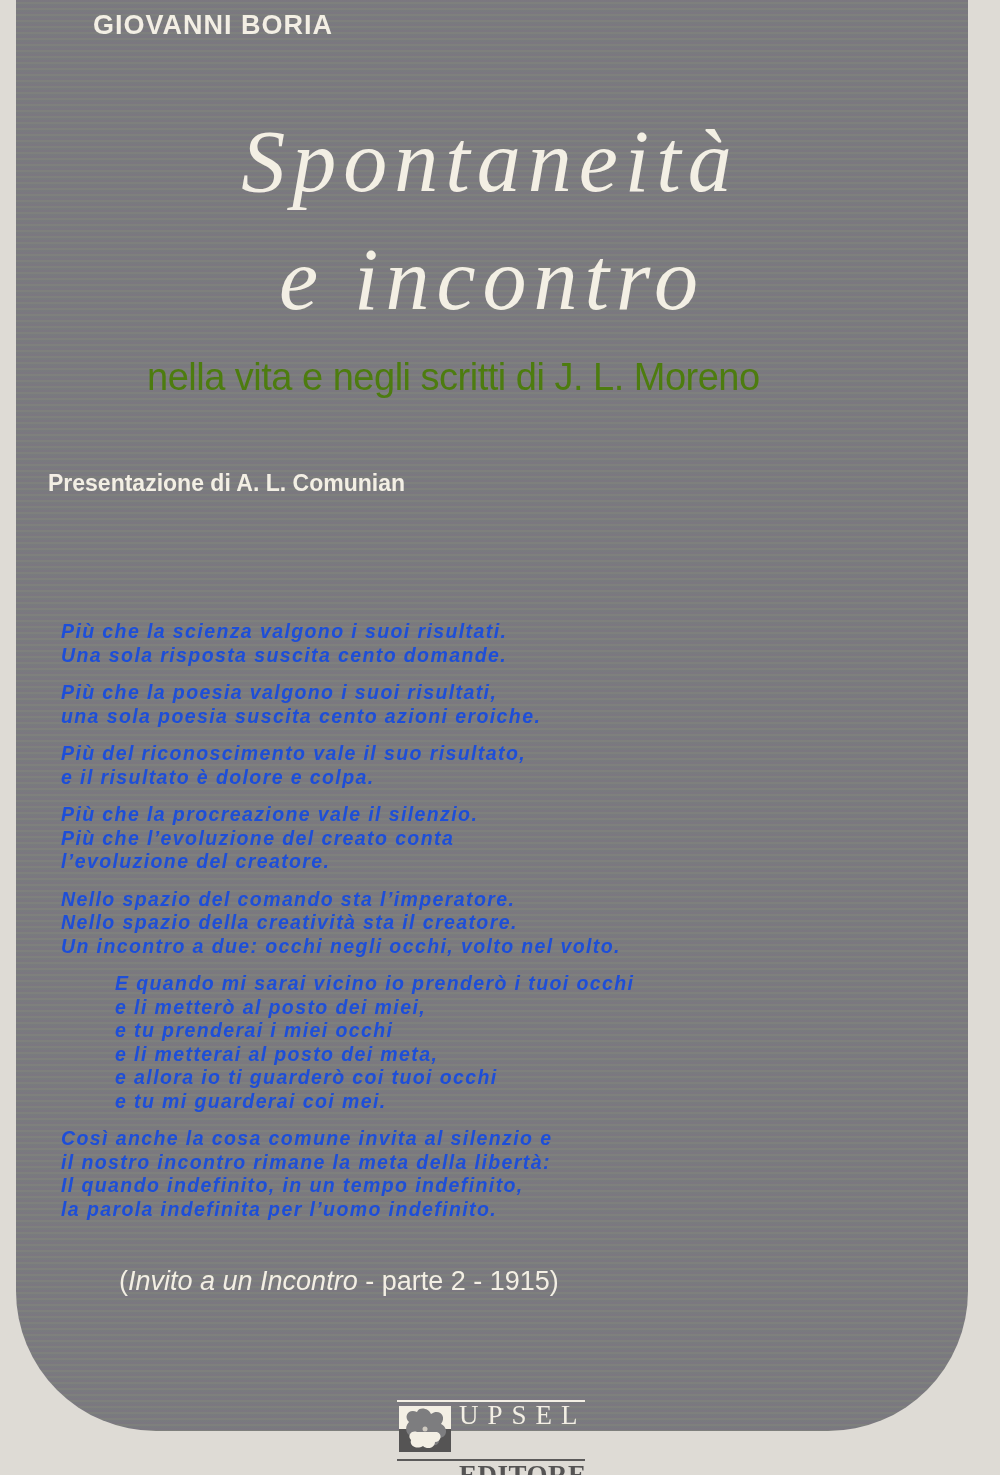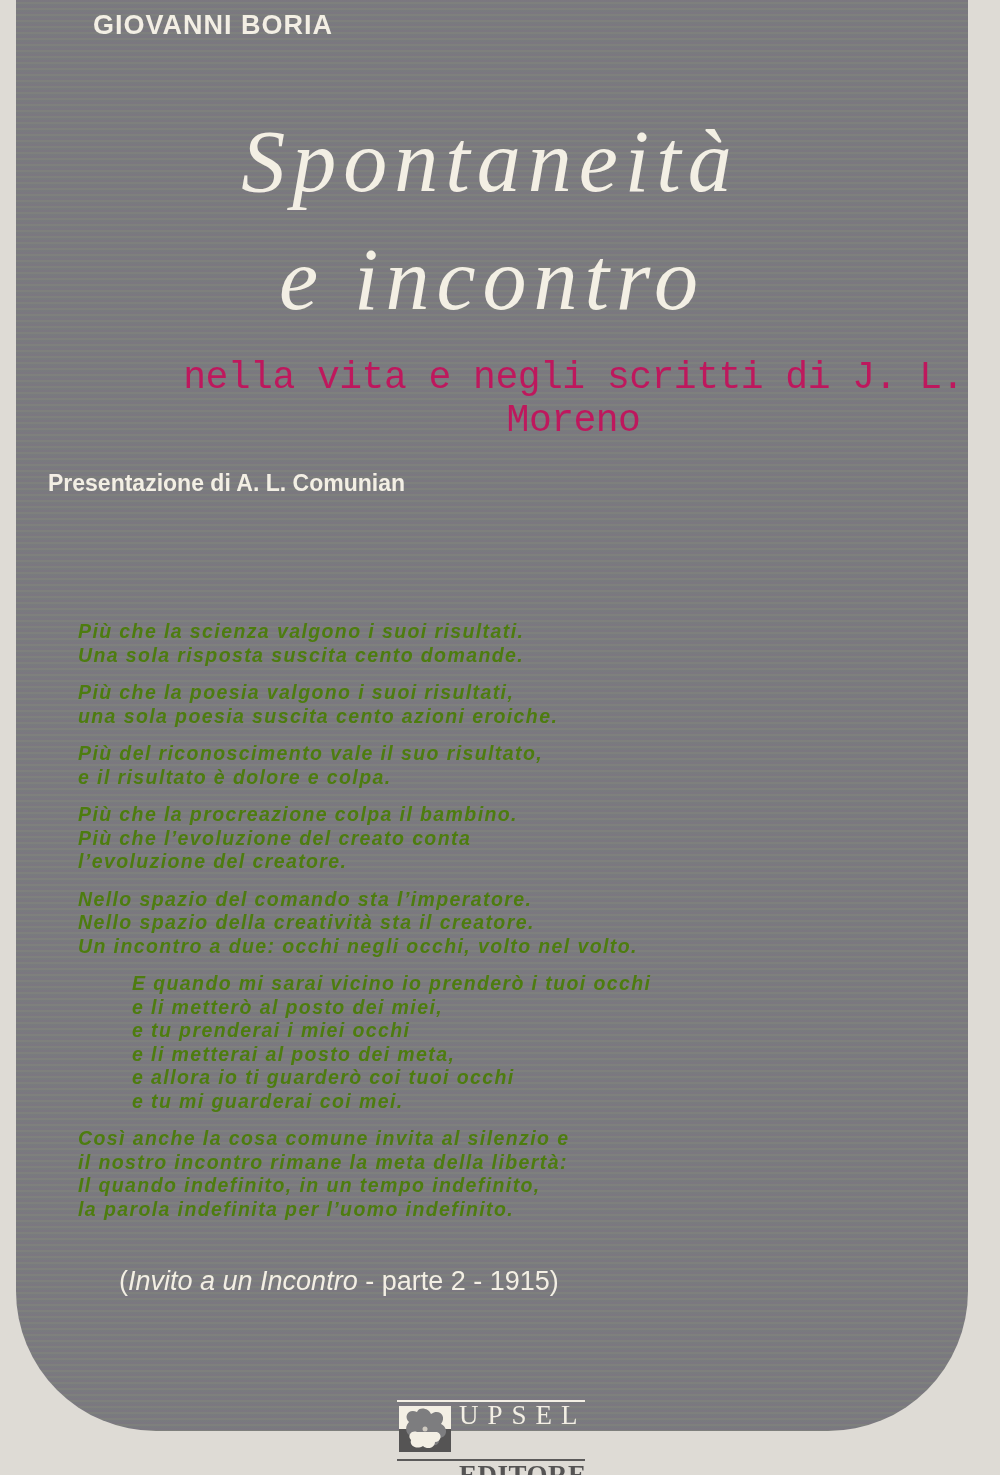--- a/index.html
+++ b/index.html
@@ -24,32 +24,32 @@
     }
     .title {
       position: absolute; left: 0; width: 1000px; text-align: center;
       font-family: "Liberation Serif", serif; font-style: italic;
       color: #f3efe4; font-size: 88px; letter-spacing: 7px; line-height: 1;
     }
     .title1 { top: 118px; left: -10px; }
     .title2 { top: 236px; left: -8px; }
     .subtitle {
       position: absolute; left: 147px; top: 356px;
-      font-family: Liberation Mono, monospace; font-size: 38px;
-      color: #be185d; letter-spacing: -0.5px; text-align: center;
+      font-family: Liberation Sans, sans-serif; font-size: 38px;
+      color: #4d7c0f; letter-spacing: -0.5px;
     }
     .presentation {
       position: absolute; left: 48px; top: 470px;
       font-family: "Liberation Sans", sans-serif; font-weight: bold;
       font-size: 23px; color: #f3efe4; text-align: center;
     }
     .poem {
-      position: absolute; left: 78px; top: 620px;
+      position: absolute; left: 61px; top: 620px;
       font-family: "Liberation Sans", sans-serif; font-weight: bold;
-      font-style: italic; font-size: 19.5px; color: #4d7c0f;
+      font-style: italic; font-size: 19.5px; color: #1d4ed8;
       letter-spacing: 1.4px; line-height: 23.5px;
     }
     .stanza { margin-bottom: 14px; }
     .stanza.indent { margin-left: 54px; }
     .stanza .line { display: block; white-space: pre; }
     .citation {
       position: absolute; left: 119px; top: 1266px;
       font-family: "Liberation Sans", sans-serif; font-size: 27px;
       color: #f3efe4;
     }
@@ -98,21 +98,21 @@
   </div>
   <div class="stanza">
     <span class="line">Più che la poesia valgono i suoi risultati,</span>
     <span class="line">una sola poesia suscita cento azioni eroiche.</span>
   </div>
   <div class="stanza">
     <span class="line">Più del riconoscimento vale il suo risultato,</span>
     <span class="line">e il risultato è dolore e colpa.</span>
   </div>
   <div class="stanza">
-    <span class="line">Più che la procreazione colpa il bambino.</span>
+    <span class="line">Più che la procreazione vale il silenzio.</span>
     <span class="line">Più che l’evoluzione del creato conta</span>
     <span class="line">l’evoluzione del creatore.</span>
   </div>
   <div class="stanza">
     <span class="line">Nello spazio del comando sta l’imperatore.</span>
     <span class="line">Nello spazio della creatività sta il creatore.</span>
     <span class="line">Un incontro a due: occhi negli occhi, volto nel volto.</span>
   </div>
   <div class="stanza indent">
     <span class="line">E quando mi sarai vicino io prenderò i tuoi occhi</span>

